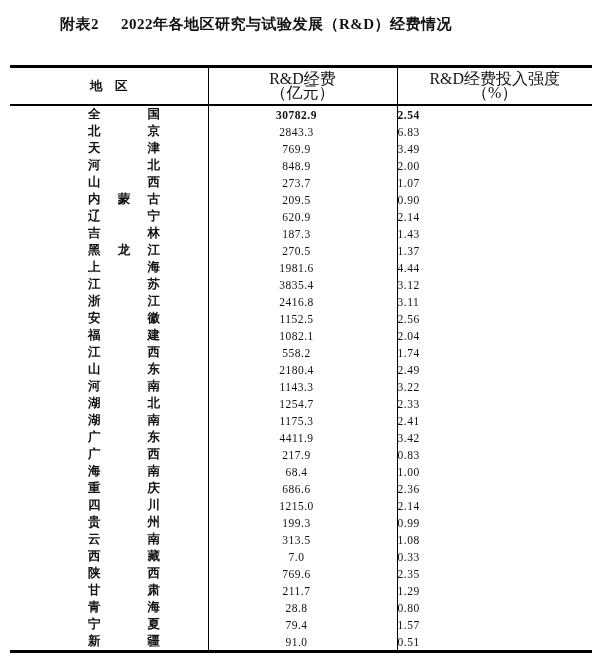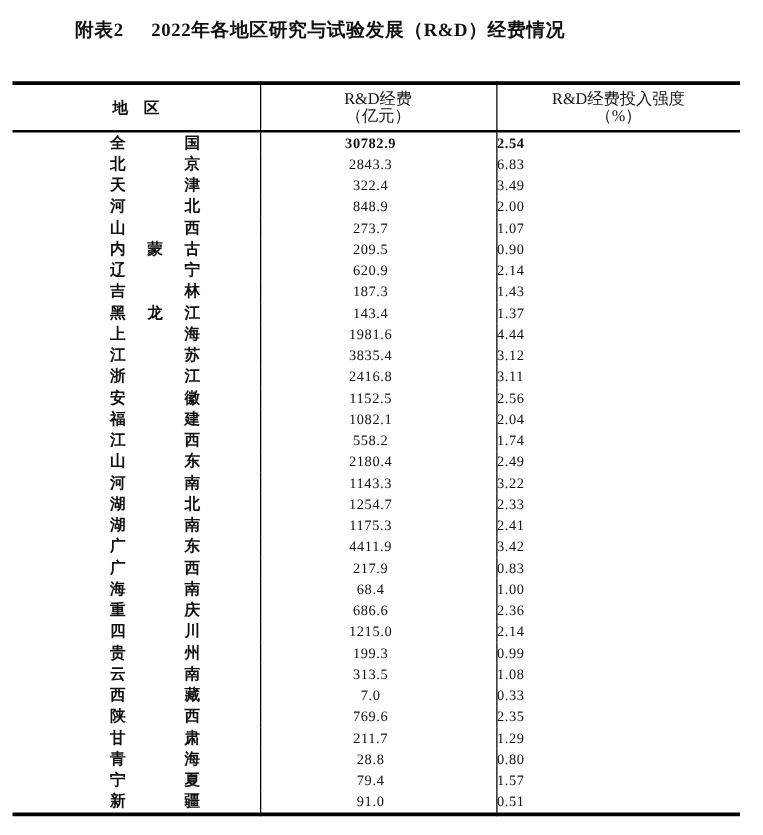--- a/index.html
+++ b/index.html
@@ -16,21 +16,21 @@
   table.rd-table{
     position:absolute;left:10px;top:65px;width:582px;
     border-collapse:collapse;table-layout:fixed;
     border-top:3px solid #000;border-bottom:3px solid #000;
   }
   col.c-region{width:198px;}
   col.c-funds{width:189px;}
   col.c-intensity{width:195px;}
   thead th{
     font-weight:normal;text-align:center;vertical-align:middle;
-    font-size:13px;line-height:14px;height:36px;padding:0;
+    font-size:16px;line-height:14px;height:36px;padding:0;
   }
   thead tr{border-bottom:2px solid #000;}
   th.h-region{font-size:12.5px;}
   .v1{border-right:1.5px solid #000;font-weight:bold;}
   .v2{border-right:1.5px solid #000;}
   tbody td{padding:0;height:17px;font-size:11.5px;vertical-align:middle;}
   td.region-cell{padding-left:78px;font-size:12.5px;}
   .region-name{
     display:inline-flex;width:72px;justify-content:space-between;
     vertical-align:middle;line-height:17px;
@@ -80,21 +80,21 @@
             <span>京</span>
           </span></td>
     <td class="funds-cell v2">2843.3</td>
     <td class="intensity-cell">6.83</td>
   </tr>
       <tr>
     <td class="region-cell v1"><span class="region-name">
             <span>天</span>
             <span>津</span>
           </span></td>
-    <td class="funds-cell v2">322.4</td>
+    <td class="funds-cell v2">769.9</td>
     <td class="intensity-cell">3.49</td>
   </tr>
       <tr>
     <td class="region-cell v1"><span class="region-name">
             <span>河</span>
             <span>北</span>
           </span></td>
     <td class="funds-cell v2">848.9</td>
     <td class="intensity-cell">2.00</td>
   </tr>
@@ -130,21 +130,21 @@
           </span></td>
     <td class="funds-cell v2">187.3</td>
     <td class="intensity-cell">1.43</td>
   </tr>
       <tr>
     <td class="region-cell v1"><span class="region-name">
             <span>黑</span>
             <span>龙</span>
             <span>江</span>
           </span></td>
-    <td class="funds-cell v2">143.4</td>
+    <td class="funds-cell v2">270.5</td>
     <td class="intensity-cell">1.37</td>
   </tr>
       <tr>
     <td class="region-cell v1"><span class="region-name">
             <span>上</span>
             <span>海</span>
           </span></td>
     <td class="funds-cell v2">1981.6</td>
     <td class="intensity-cell">4.44</td>
   </tr>

